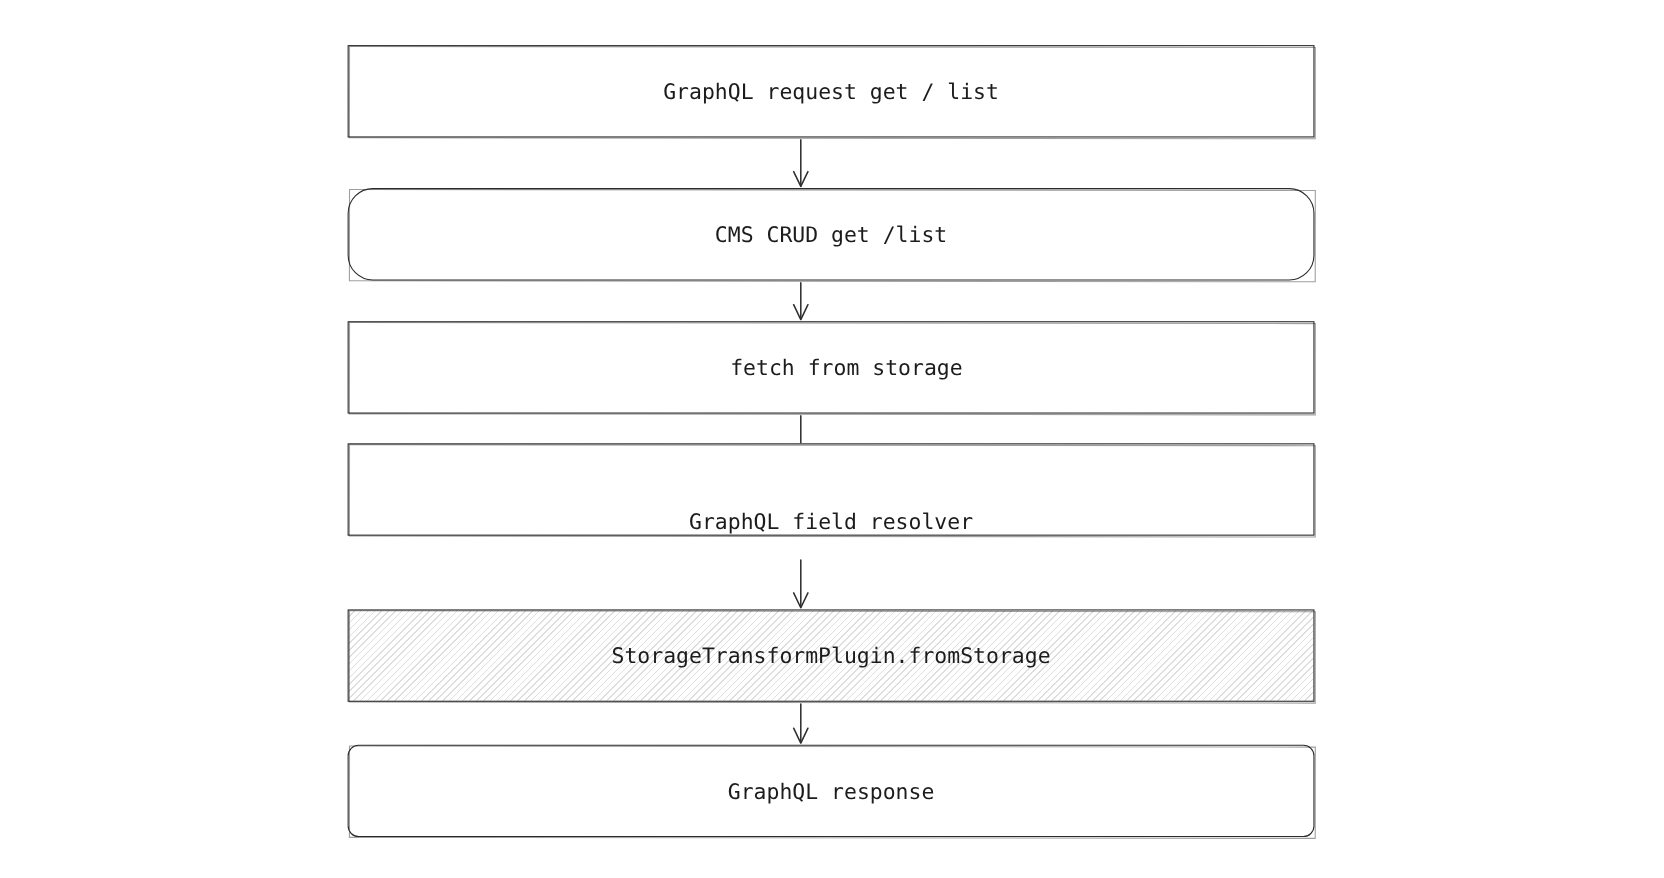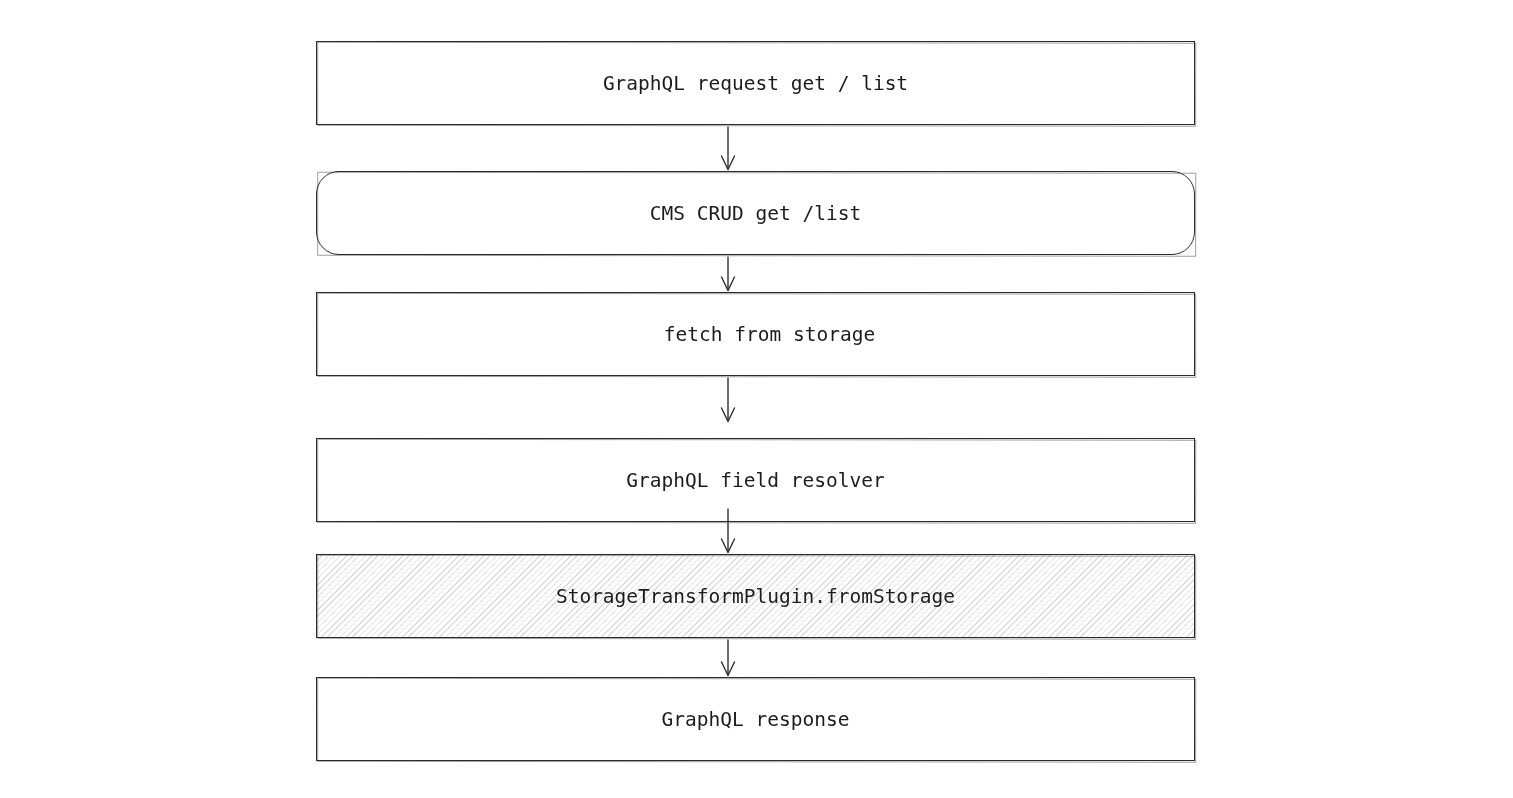--- a/index.html
+++ b/index.html
@@ -100,21 +100,21 @@
     <span class="node-label">fetch from storage</span>
   </div>
 
   <div class="arrow" style="left: 728px; top: 377px;">
     <svg width="22" height="46" viewBox="0 0 22 46">
       <line x1="11" y1="1" x2="11" y2="44"></line>
       <polyline points="4.5,31 11,44.5 17.5,31"></polyline>
     </svg>
   </div>
 
-  <div class="node" style="top: 438px;">
+  <div class="node" style="top: 403px; align-items: flex-end;">
     <span class="node-label">GraphQL field resolver</span>
   </div>
 
   <div class="arrow" style="left: 728px; top: 508px;">
     <svg width="22" height="46" viewBox="0 0 22 46">
       <line x1="11" y1="1" x2="11" y2="44"></line>
       <polyline points="4.5,31 11,44.5 17.5,31"></polyline>
     </svg>
   </div>
 
@@ -122,17 +122,17 @@
     <span class="node-label">StorageTransformPlugin.fromStorage</span>
   </div>
 
   <div class="arrow" style="left: 728px; top: 639px;">
     <svg width="22" height="38" viewBox="0 0 22 38">
       <line x1="11" y1="1" x2="11" y2="36"></line>
       <polyline points="4.5,23 11,36.5 17.5,23"></polyline>
     </svg>
   </div>
 
-  <div class="node" style="top: 677px;">
+  <div class="node" style="top: 677px; border-radius: 10px;">
     <span class="node-label">GraphQL response</span>
   </div>
 
 </div>
 
 </body></html>

